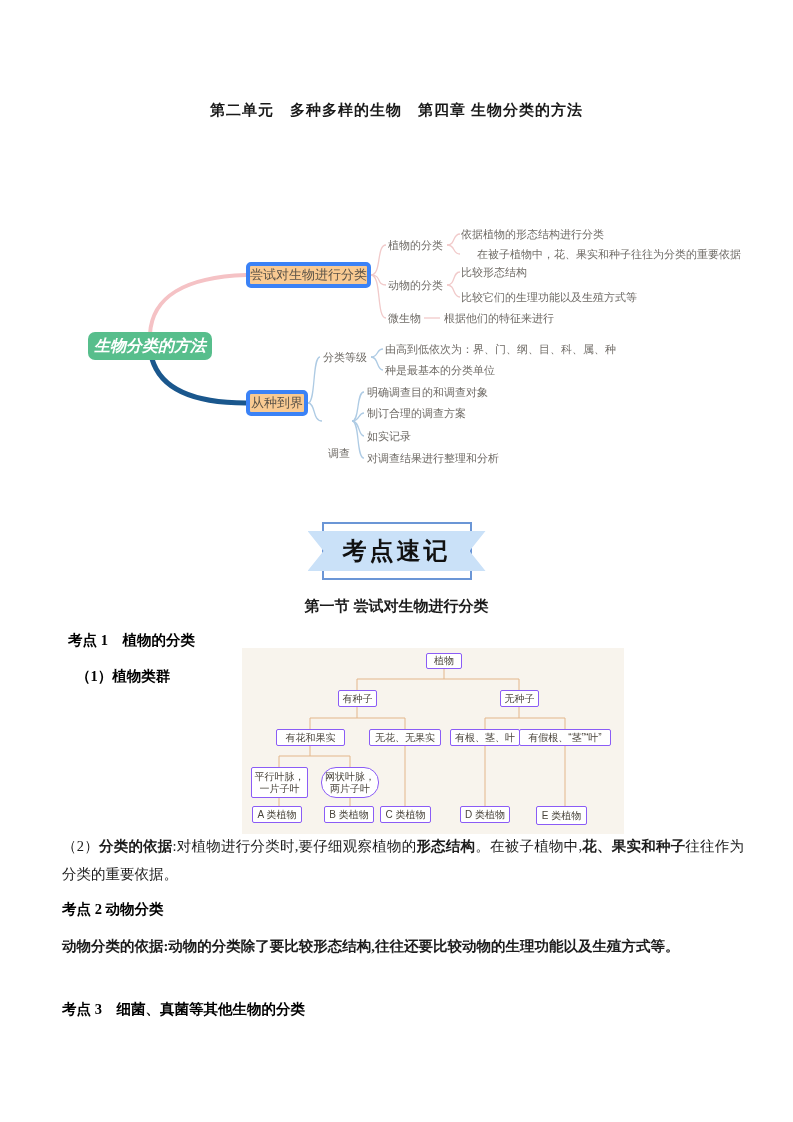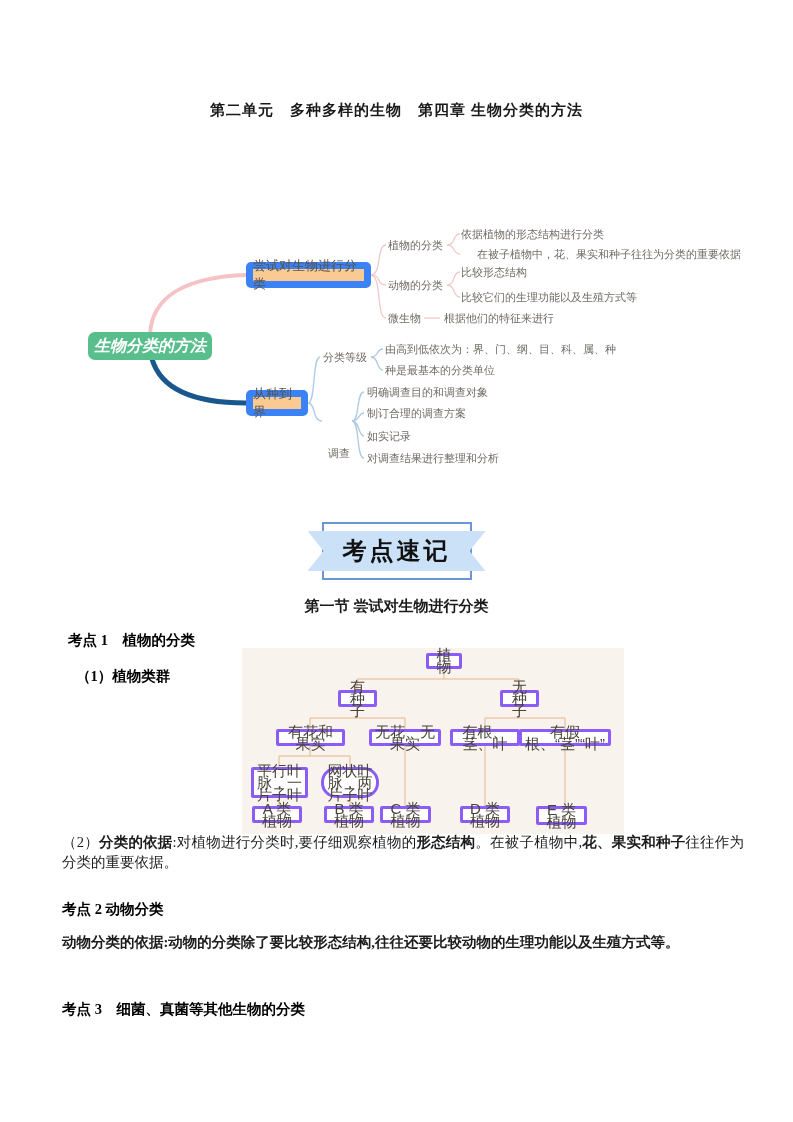--- a/index.html
+++ b/index.html
@@ -18,21 +18,21 @@
        display:flex; align-items:center; justify-content:center;
        font-size:24px; font-weight:bold; color:#111; letter-spacing:3px; }
   #banner1 { top:140px; } #banner2 { top:522px; }
 
   
   .mindmap { position:absolute; left:0; top:215px; width:793px; height:265px; }
   .mindmap svg { position:absolute; left:0; top:0; }
   .mm-root { position:absolute; left:88px; top:117px; width:124px; height:28px; background:#57BE8C;
              border-radius:7px; color:#fff; font-weight:bold; font-size:16px;
              display:flex; align-items:center; justify-content:center;font-style:italic; }
-  .mm-node { position:absolute; height:26px; background:#F9CA92; border:7px solid #3b82f6; border-radius:5px;
+  .mm-node { position:absolute; height:26px; background:#F9CA92; border:4px solid #3b82f6; border-radius:5px;
              color:#5a5247; font-size:13px; display:flex; align-items:center; justify-content:center; }
   #mm-n1 { left:246px; top:47px; width:125px; }
   #mm-n2 { left:246px; top:175px; width:62px; }
   .mm-label, .mm-leaf { position:absolute; font-size:11px; color:#6F6B66; white-space:nowrap; line-height:14px; }
   #mm-c1 { left:388px; top:23px; } #mm-c2 { left:388px; top:63px; } #mm-c3 { left:388px; top:96px; }
   #mm-c4 { left:323px; top:135px; } #mm-c5 { left:328px; top:199px;margin-top:32px; }
   #mm-l1a { left:461px; top:12px; } #mm-l1b { left:461px; top:32px;margin-left:16px; }
   #mm-l2a { left:461px; top:50px; } #mm-l2b { left:461px; top:75px; }
   #mm-l3a { left:444px; top:96px; }
   #mm-l4a { left:385px; top:127px; } #mm-l4b { left:385px; top:148px; }
@@ -43,40 +43,40 @@
   .sec-heading { position:absolute; top:597px; left:0; width:100%; text-align:center;
                  font-size:15px; font-weight:bold; color:#1a1a1a; }
   .kaodian { position:absolute; font-size:14.5px; font-weight:bold; color:#000000;
              font-family:"Liberation Serif","DejaVu Serif",serif; }
   #kd1 { left:68px; top:631px; } #kd1sub { left:76px; top:667px; }
   #kd2 { left:62px; top:900px; } #kd3 { left:62px; top:1000px; }
 
   
   .flowchart { position:absolute; left:242px; top:648px; width:382px; height:186px; background:#F8F4ED; }
   .flowchart svg { position:absolute; left:0; top:0; }
-  .fb { position:absolute; background:#ffffff; border:3px solid #8b5cf6; border-radius:2px;
-        font-size:15px; color:#49443b; display:flex; align-items:center; justify-content:center;
+  .fb { position:absolute; background:#ffffff; border:1px solid #8b5cf6; border-radius:2px;
+        font-size:10px; color:#49443b; display:flex; align-items:center; justify-content:center;
         text-align:center; padding:1px 2px; line-height:12px; white-space:pre-line; }
   #fb-root { left:184px; top:5px;  width:36px; height:16px; }
   #fb-hs   { left:96px;  top:42px; width:39px; height:17px; }
   #fb-ns   { left:258px; top:42px; width:39px; height:17px; }
   #fb-ff   { left:34px;  top:81px; width:69px; height:17px; }
   #fb-nff  { left:127px; top:81px; width:72px; height:17px; }
   #fb-rsl  { left:208px; top:81px; width:70px; height:17px; }
   #fb-pr   { left:277px; top:81px; width:92px; height:17px; }
   #fb-pv   { left:9px;   top:119px; width:57px; height:31px;text-align:center; }
   #fb-nv   { left:79px;  top:119px; width:58px; height:31px;border-radius:15px; }
   #fb-a { left:10px;  top:158px; width:50px; height:17px; }
   #fb-b { left:82px;  top:158px; width:50px; height:17px; }
   #fb-c { left:138px; top:158px; width:51px; height:17px; }
   #fb-d { left:218px; top:158px; width:50px; height:17px; }
   #fb-e { left:294px; top:158px; width:51px; height:19px; }
 
   
-  .para { position:absolute; left:62px; width:682px; font-size:14.5px; line-height:20px;
+  .para { position:absolute; left:62px; width:682px; font-size:14.5px; line-height:28px;
           color:#1c1c1c; text-align:justify; font-family:"Liberation Serif","DejaVu Serif",serif; }
   #p2 { top:832px; }
   #p3 { top:932px; font-weight:bold; }
   .b { font-weight:bold; }
 </style>
 </head>
 <body>
 
 <div class="page">
 

